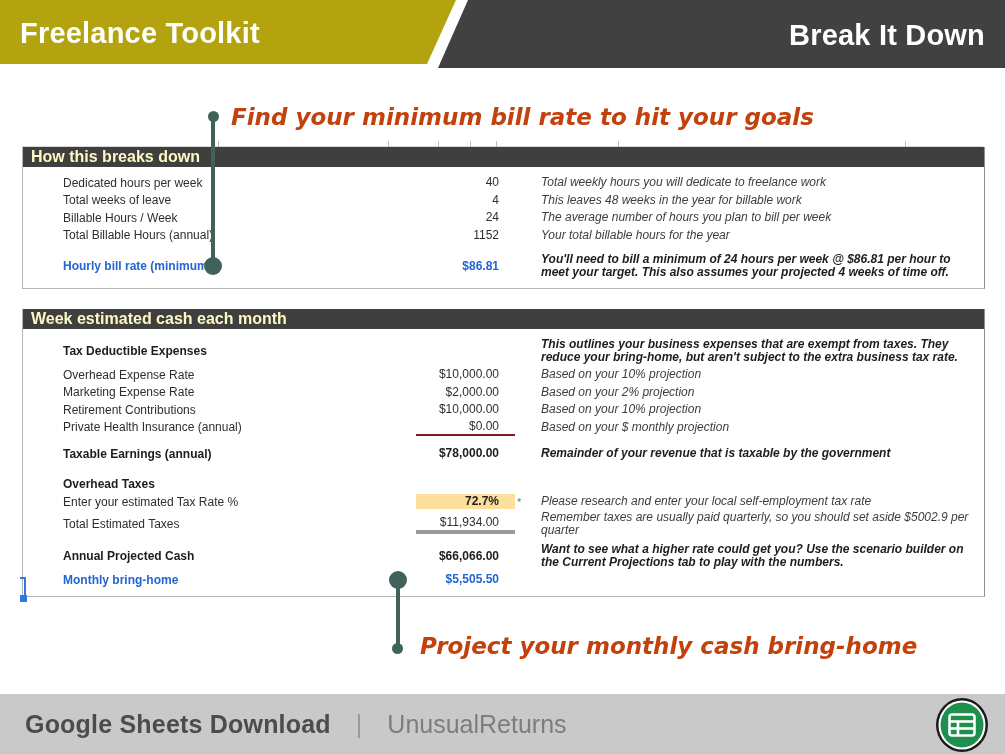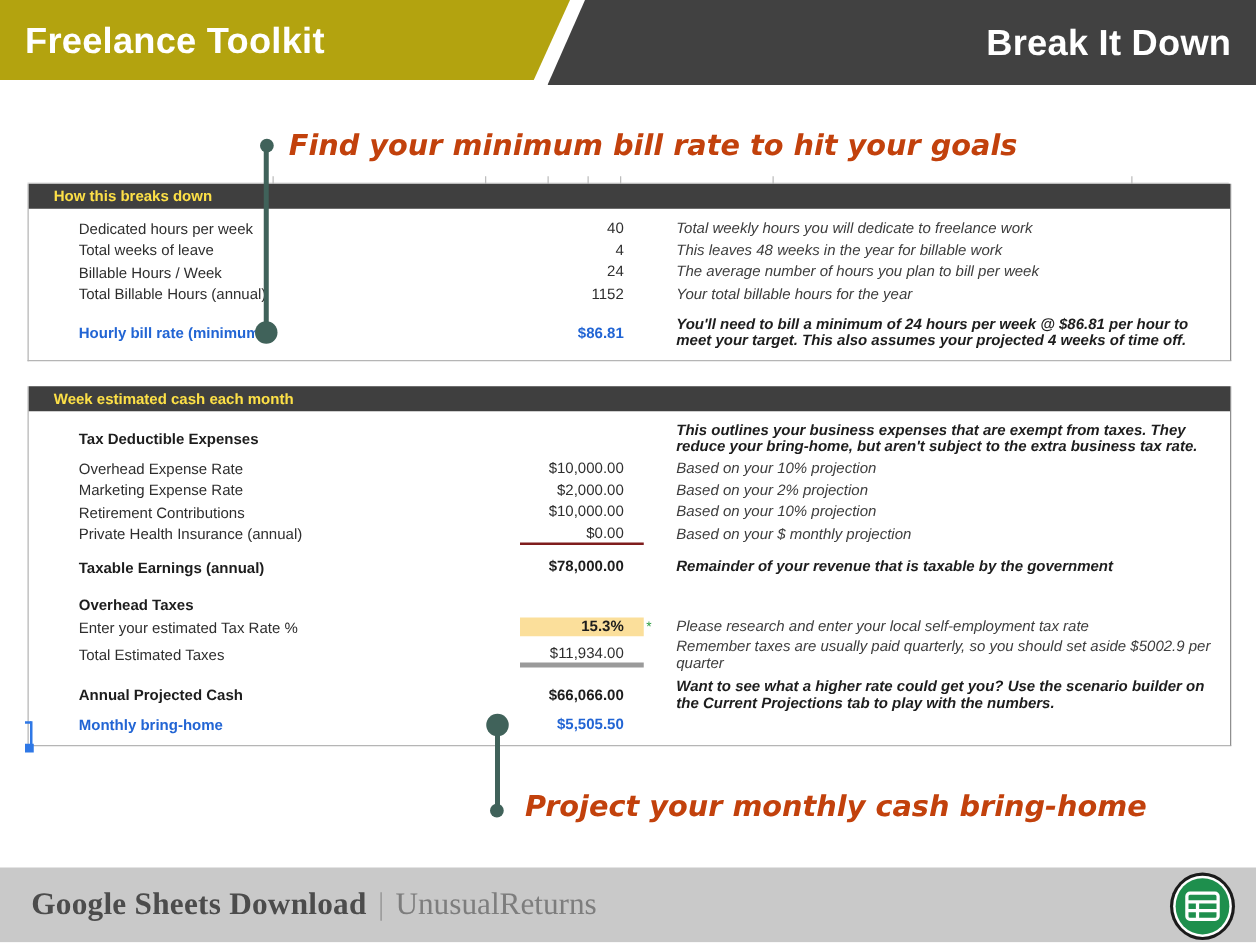--- a/index.html
+++ b/index.html
@@ -17,22 +17,22 @@
 
   
   .callout-text{position:absolute;color:#c2410c;font-family:"DejaVu Sans",sans-serif;
                 font-weight:bold;font-style:italic;font-size:23px;white-space:nowrap;z-index:6;}
   .pin-line{position:absolute;width:4px;background:#40625a;z-index:5;}
   .pin-dot{position:absolute;background:#40625a;border-radius:50%;z-index:6;}
 
   
   .sheet{position:absolute;left:22px;width:961px;background:#fff;
          border-left:1px solid #b5b5b5;border-right:1px solid #8f8f8f;border-bottom:1px solid #b5b5b5;}
-  .sheet-hdr{height:20px;background:#3f3f3f;color:#fde047;font-size:12px;font-weight:700;
-             line-height:20px;padding-left:20px;}
+  .sheet-hdr{height:20px;background:#3f3f3f;color:#fef9c3;font-size:16px;font-weight:700;
+             line-height:20px;padding-left:8px;}
   .sheet-body{padding-top:7px;padding-bottom:7px;}
   .t-row{display:grid;grid-template-columns:353px 99px 24px 1fr;align-items:center;
          height:17.5px;padding-left:40px;padding-right:8px;font-size:12px;color:#2e2e2e;}
   .t-row.tall{height:30px;}
   .r-label{white-space:nowrap;}
   .r-value{text-align:right;padding-right:16px;height:15px;line-height:15px;}
   .r-ast{font-size:11px;color:#2f9e44;padding-left:2px;}
   .r-desc{font-style:italic;color:#3d3d3d;line-height:13.5px;padding-left:2px;}
   .b{font-weight:700;color:#1d1d1d;}
   .blue{color:#2265d4;font-weight:700;}
@@ -47,21 +47,21 @@
 
   
   .sel-cursor{position:absolute;z-index:7;}
   .sel-cursor .bar{position:absolute;left:4px;top:0;width:2px;height:20px;background:#2f78e6;}
   .sel-cursor .serif{position:absolute;left:0;top:0;width:5px;height:2px;background:#2f78e6;}
   .sel-cursor .box{position:absolute;left:0;top:18px;width:7px;height:7px;background:#2f78e6;}
 
   
   .footer{position:absolute;left:0;top:694px;width:1005px;height:60px;background:#c9c9c9;
           display:flex;align-items:center;}
-  .footer-text{margin-left:25px;font-size:25px;display:flex;align-items:flex-start;gap:9px;font-family:Liberation Serif, serif;}
+  .footer-text{margin-left:25px;font-size:25px;display:flex;align-items:flex-start;gap:25px;}
   .ft-bold{color:#4c4c4c;font-weight:700;letter-spacing:.2px;}
   .ft-div{color:#9a9a9a;font-weight:300;}
   .ft-brand{color:#7d7d7d;font-weight:400;}
   .footer-icon{position:absolute;right:16px;top:3px;}
 </style>
 </head>
 <body>
 
 <div class="canvas">
 
@@ -163,21 +163,21 @@
         </div>
         <div class="spacer-row" style="height: 13px;"></div>
         <div class="t-row">
           <span class="r-label b">Overhead Taxes</span>
           <span class="r-value"></span>
           <span class="r-ast"></span>
           <span class="r-desc"></span>
         </div>
         <div class="t-row">
           <span class="r-label">Enter your estimated Tax Rate %</span>
-          <span class="r-value b hl">15.3%</span>
+          <span class="r-value b hl">72.7%</span>
           <span class="r-ast">*</span>
           <span class="r-desc">Please research and enter your local self-employment tax rate</span>
         </div>
         <div class="t-row">
           <span class="r-label">Total Estimated Taxes</span>
           <span class="r-value ul-thick">$11,934.00</span>
           <span class="r-ast"></span>
           <span class="r-desc">Remember taxes are usually paid quarterly, so you should set aside $5002.9 per quarter</span>
         </div>
         <div class="spacer-row" style="height: 13px;"></div>

